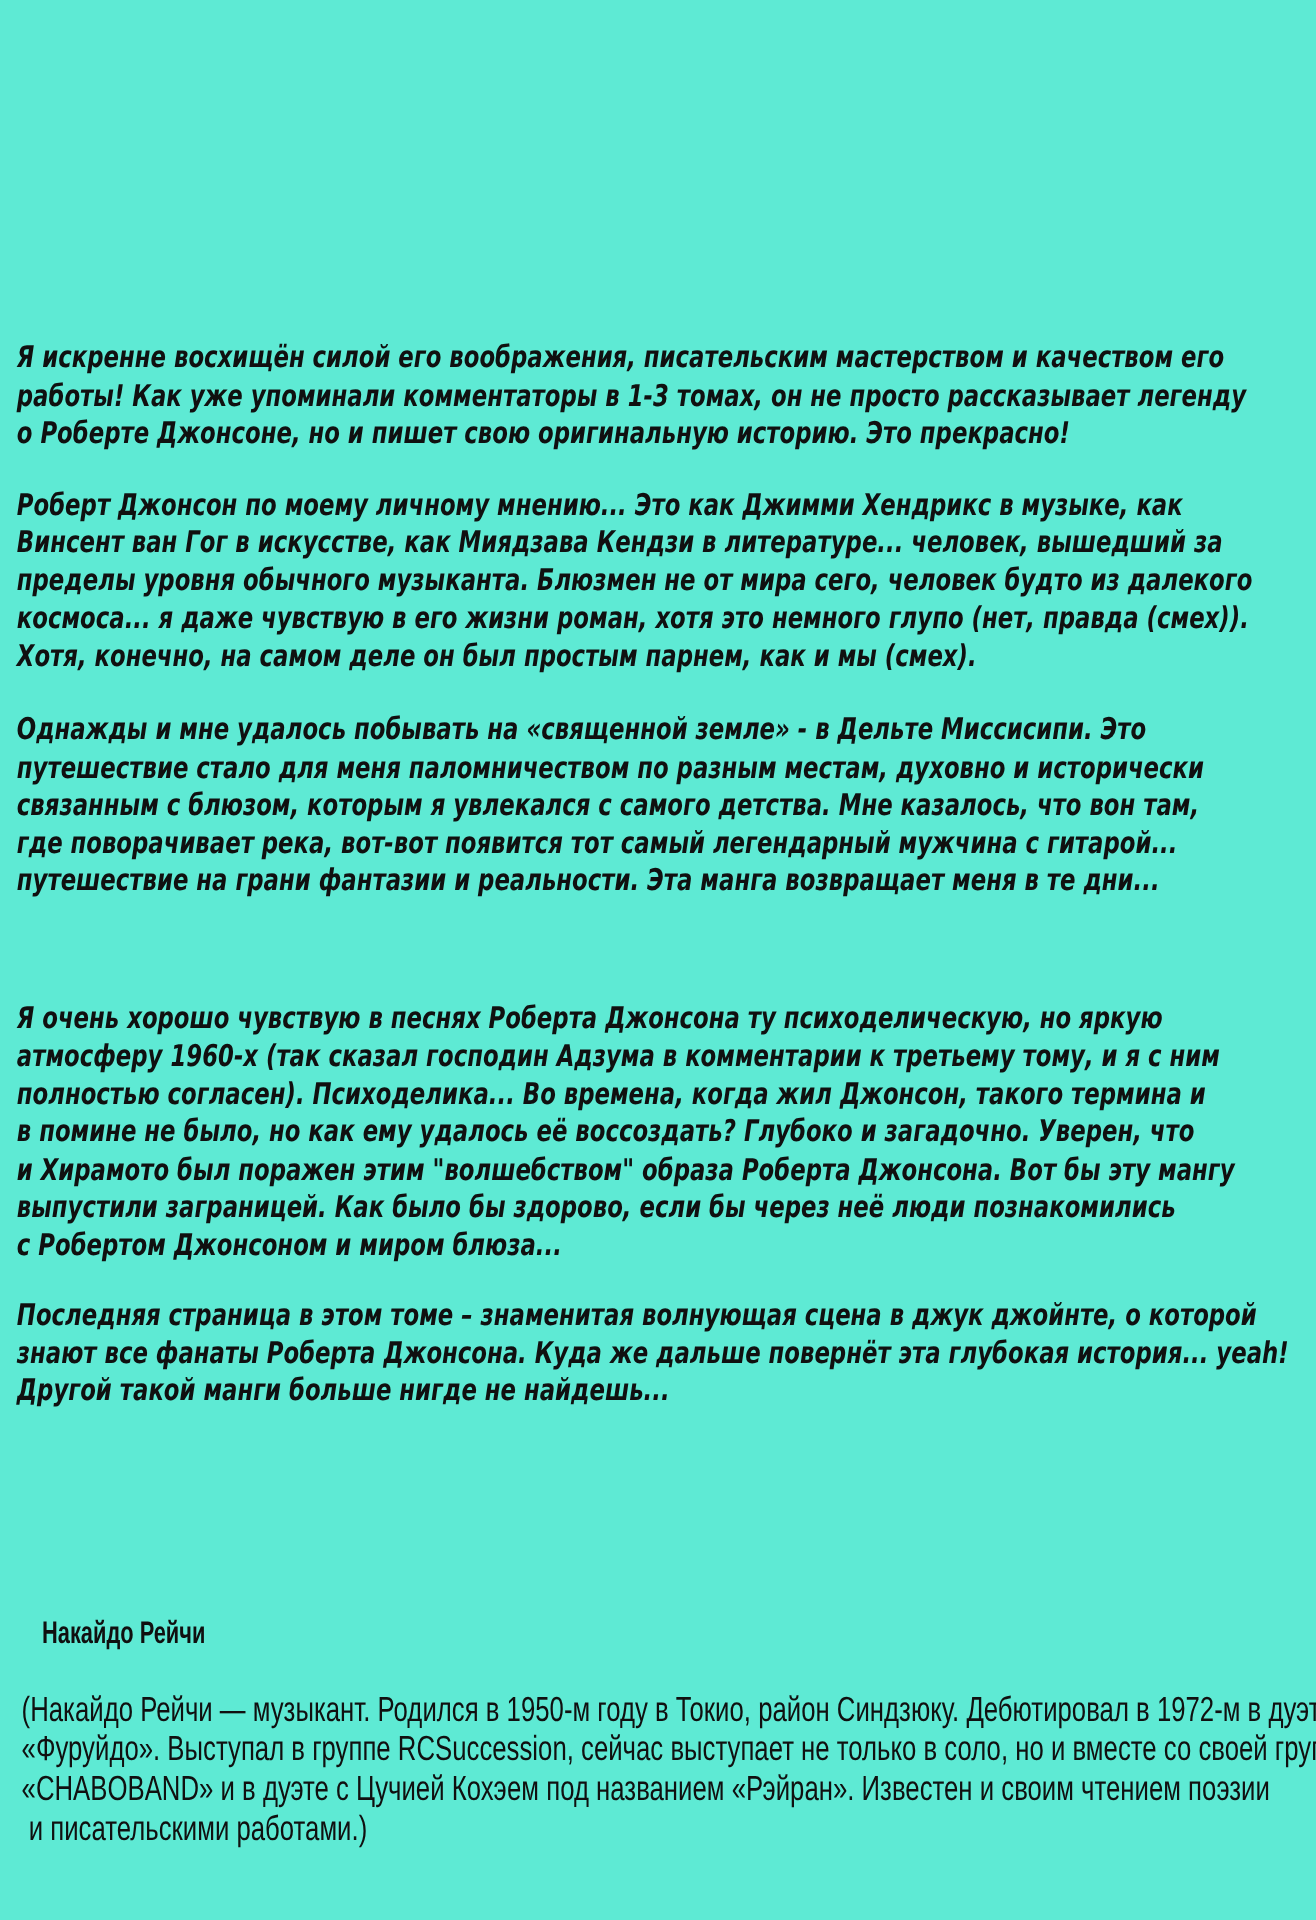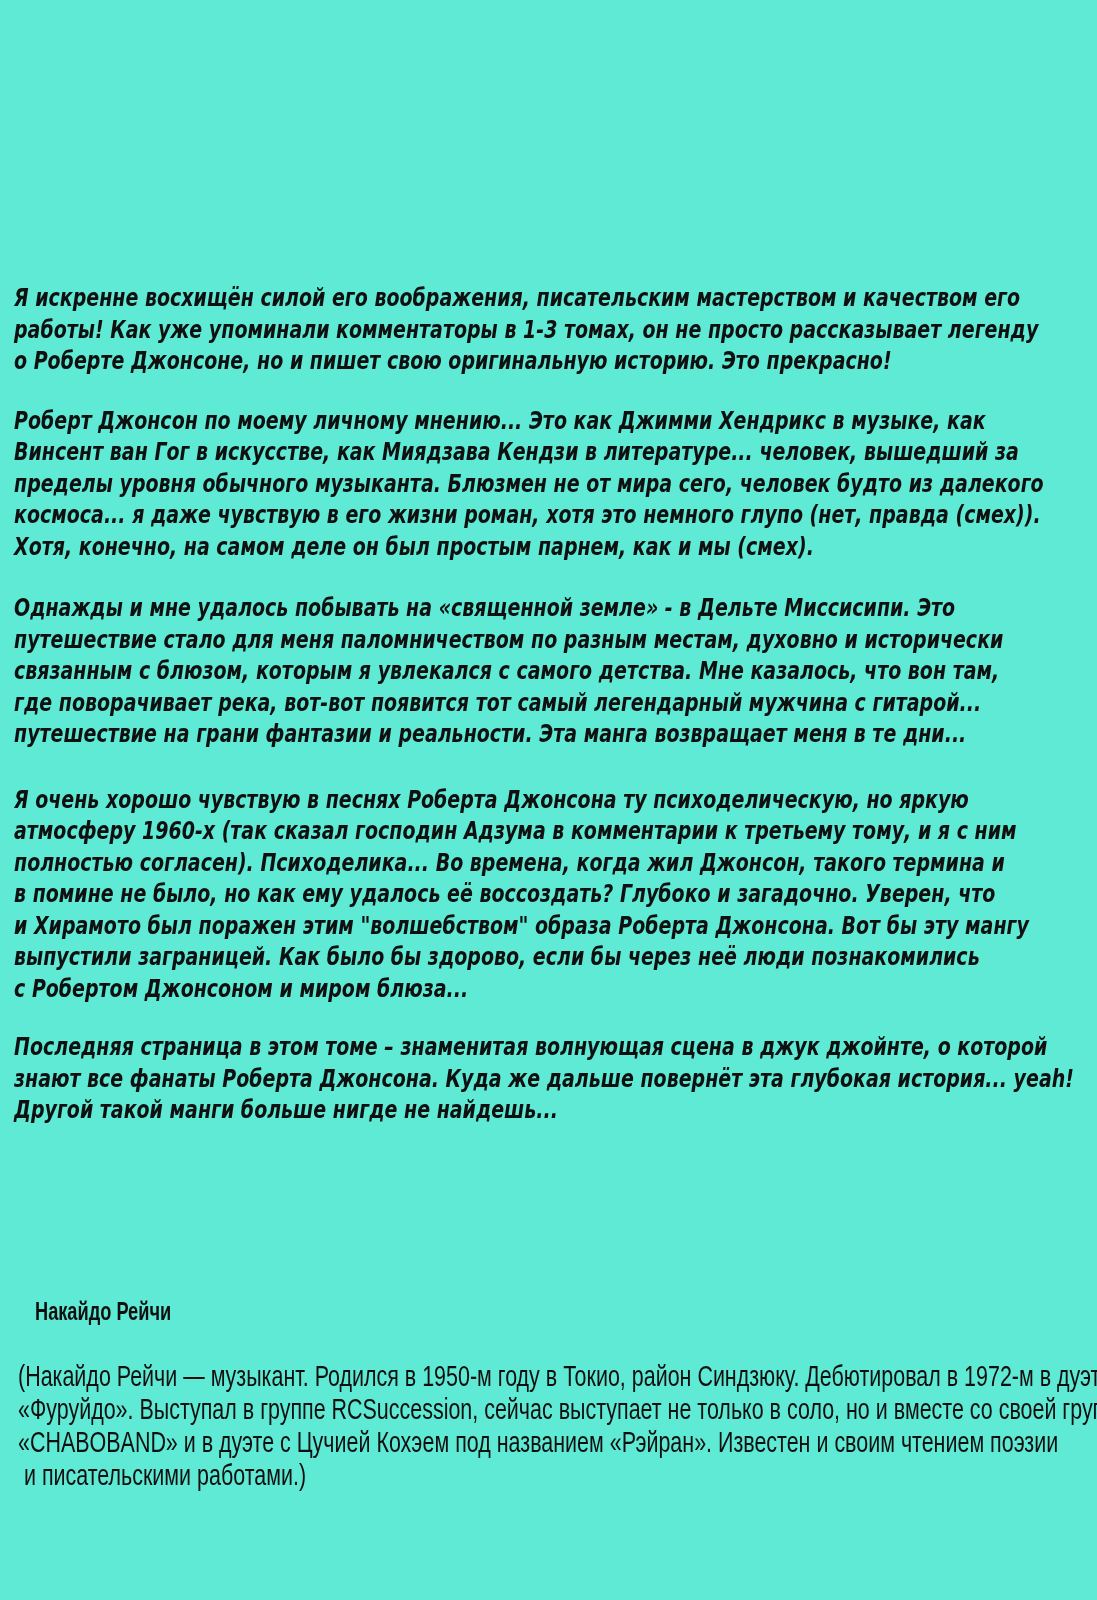--- a/index.html
+++ b/index.html
@@ -32,21 +32,21 @@
     font-size: 25px;
     height: 31.5px;
     line-height: 31.5px;
     white-space: pre;
     transform: scaleX(0.76);
     transform-origin: 0 50%;
   }
 
   .gap-p2 { margin-top: 30px; }
   .gap-p3 { margin-top: 28px; }
-  .gap-p4 { margin-top: 34px; }
+  .gap-p4 { margin-top: 83px; }
   .gap-p5 { margin-top: 27px; }
 
   
   .author-name {
     font-family: "Liberation Sans", sans-serif;
     font-weight: 700;
     font-size: 26px;
     line-height: 31px;
     margin: 170px 0 0 21px;
     white-space: pre;

